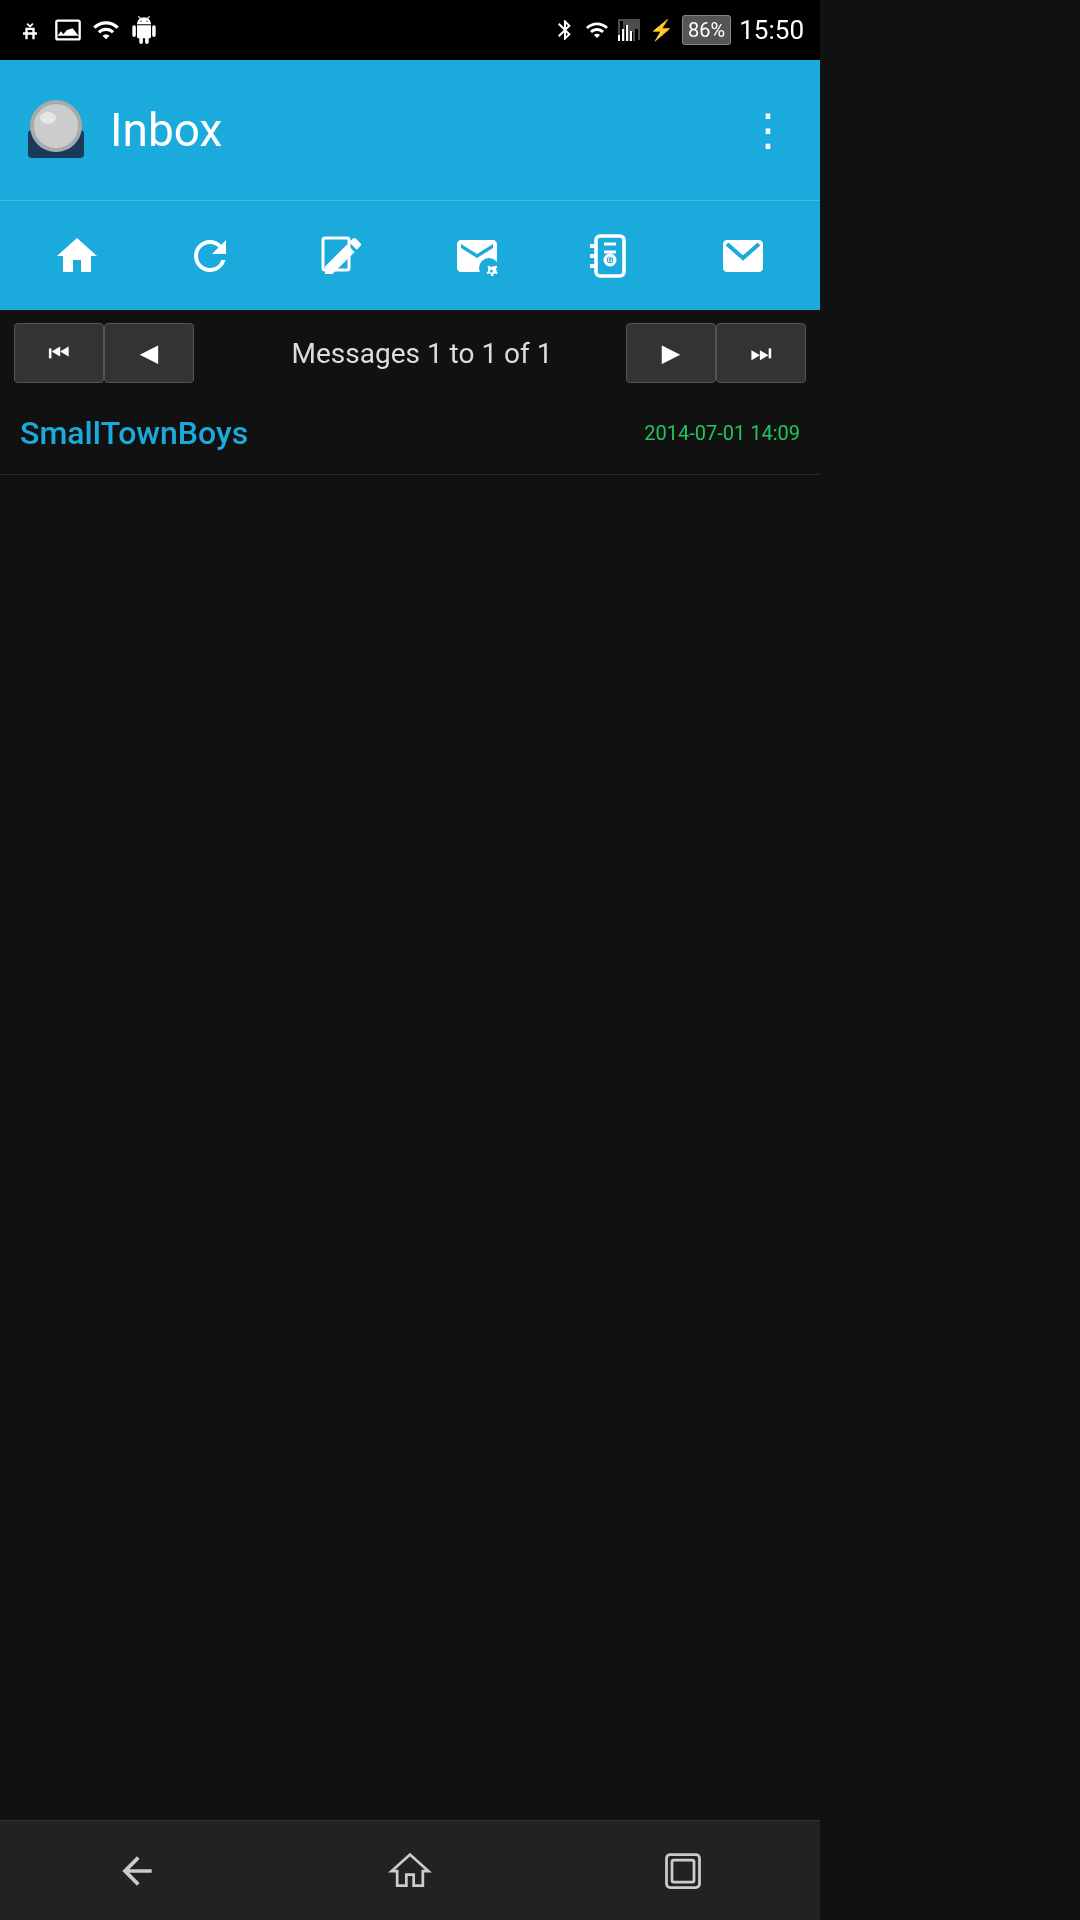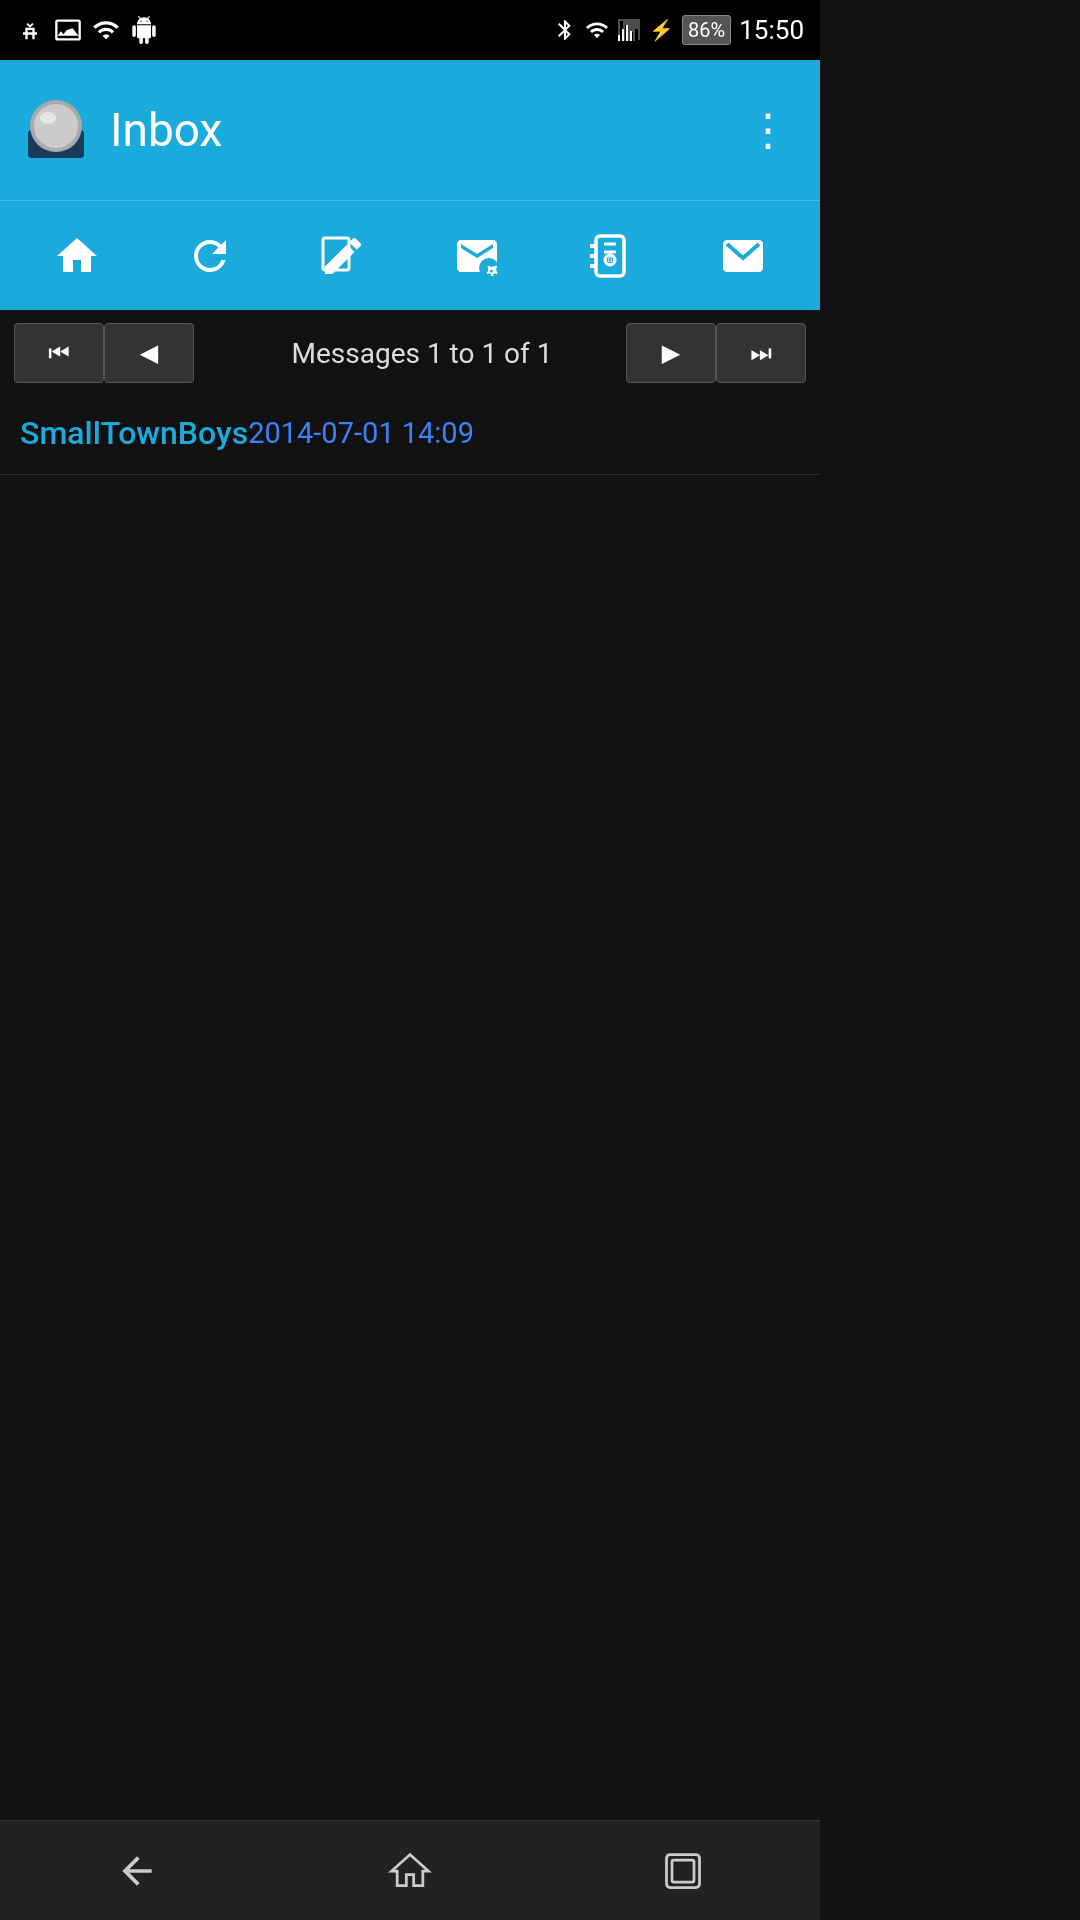--- a/index.html
+++ b/index.html
@@ -132,32 +132,32 @@
       background: #111;
     }
     .message-item {
       width: 100%;
       padding: 18px 20px 14px 20px;
       border-bottom: 1px solid #2a2a2a;
       cursor: pointer;
     }
     .message-item-top {
       display: flex;
-      justify-content: flex-start;
+      justify-content: space-between;
       align-items: center;
       margin-bottom: 8px;
     }
     .message-sender {
       color: #1aabdc;
       font-size: 32px;
       font-weight: 500;
     }
     .message-date {
-      color: #3b82f6;
-      font-size: 29px;
+      color: #22c55e;
+      font-size: 20px;
     }
     .message-item-bottom {
       display: flex;
       justify-content: space-between;
       align-items: center;
     }
     .message-subject {
       color: #ddd;
       font-size: 28px;
     }

